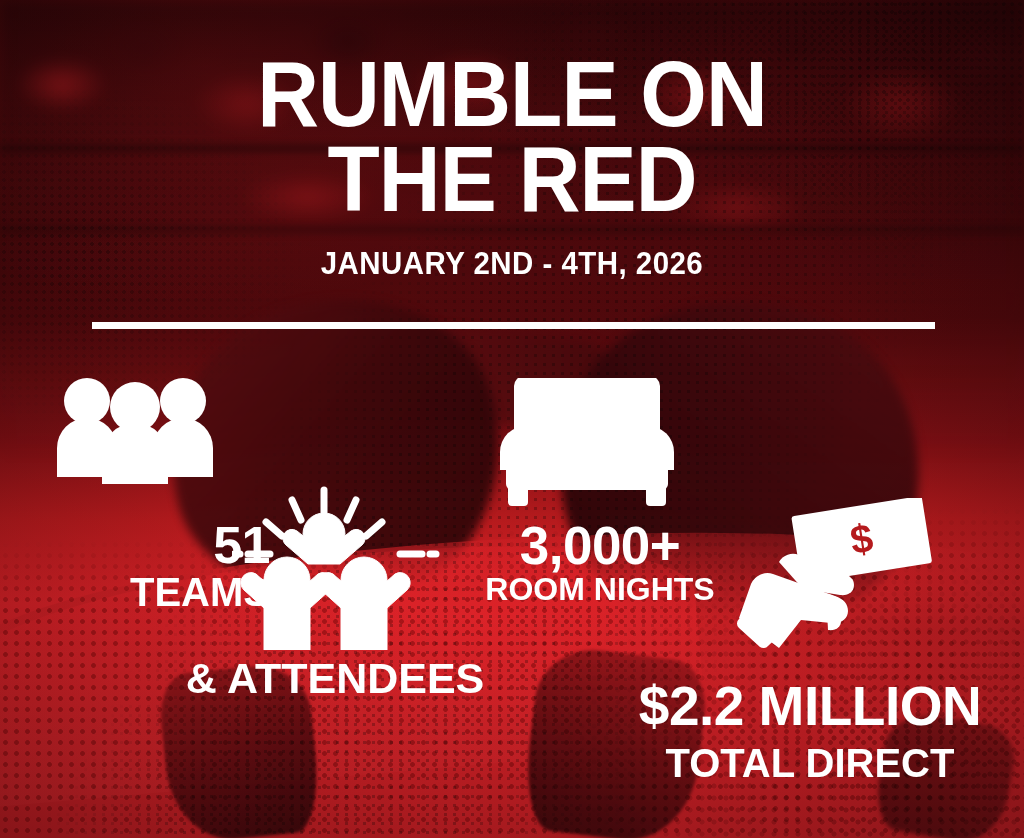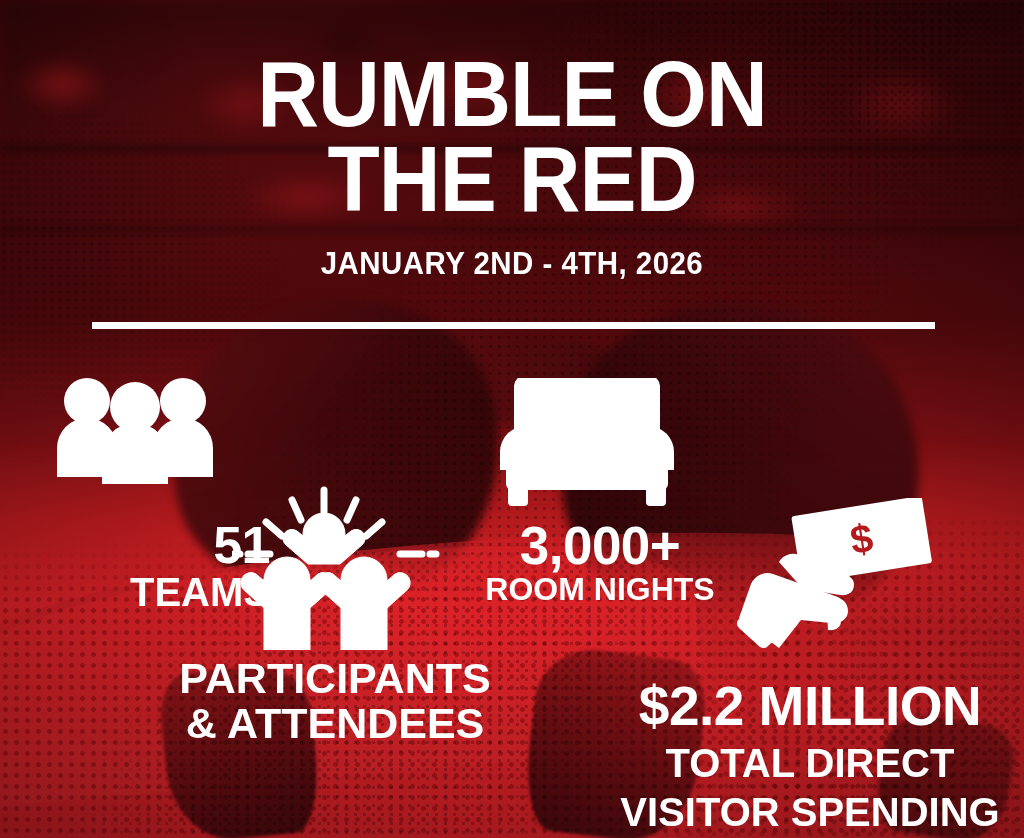--- a/index.html
+++ b/index.html
@@ -327,24 +327,22 @@
       <div class="num">51</div>
       <div class="lbl">TEAMS</div>
     </div>
 
     <div class="stat" id="stat-rooms">
       <div class="num">3,000+</div>
       <div class="lbl">ROOM NIGHTS</div>
     </div>
 
     <div class="stat" id="stat-parts">
-      <div class="lbl">PARTICIPANTS</div>
       <div class="lbl">&amp; ATTENDEES</div>
     </div>
 
     <div class="stat" id="stat-money">
       <div class="num">$2.2 MILLION</div>
       <div class="lbl">TOTAL DIRECT</div>
-      <div class="lbl">VISITOR SPENDING</div>
     </div>
 
   </div>
 </div>
 
 </body></html>

